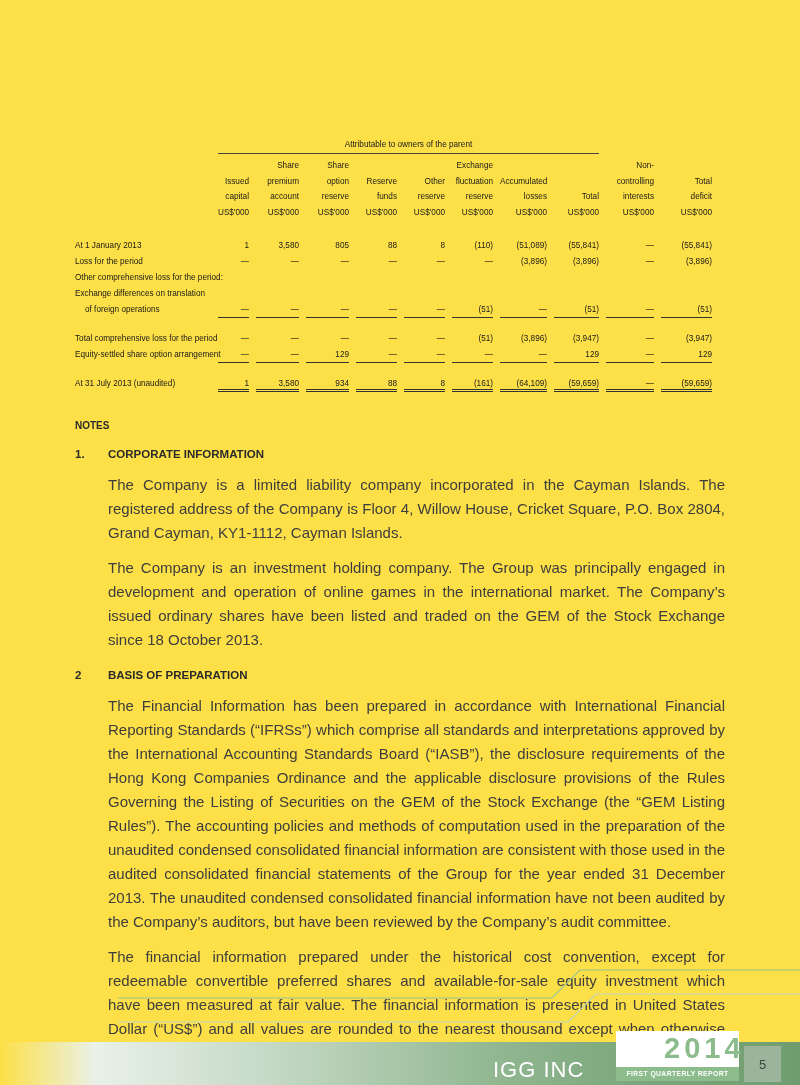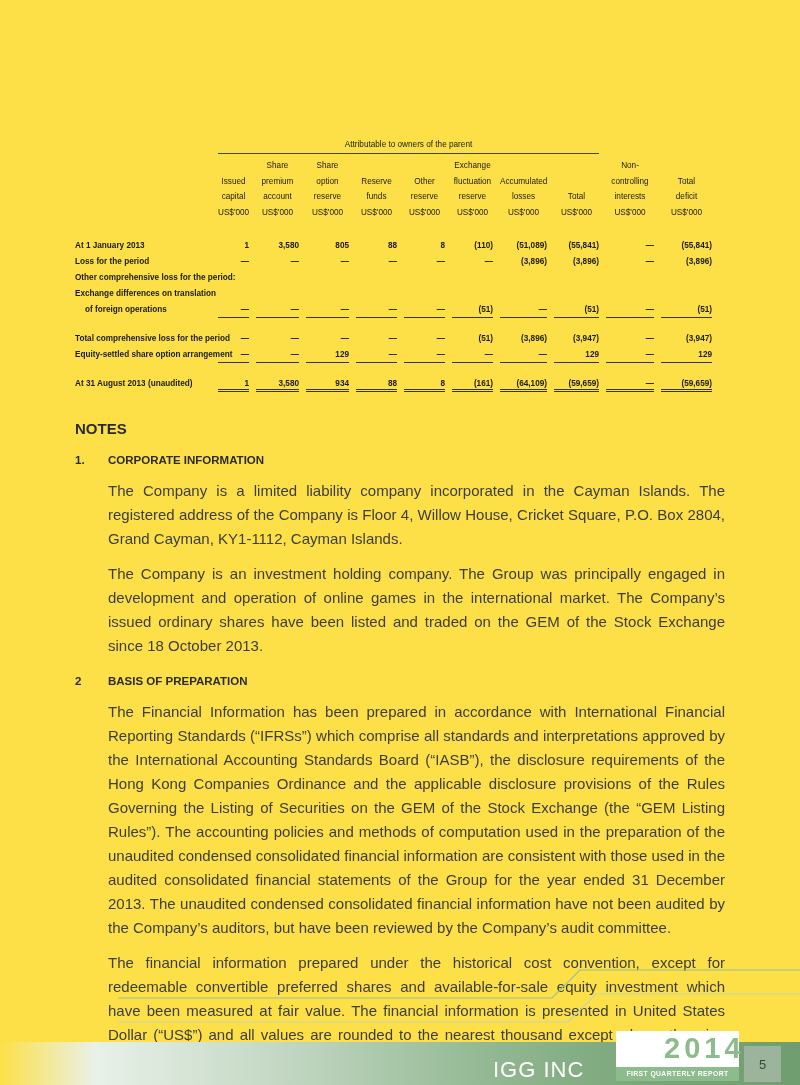--- a/index.html
+++ b/index.html
@@ -8,34 +8,34 @@
     position:relative; width:800px; height:1085px; margin:0 auto;
     background:#fde047; overflow:hidden;
     font-family:"Liberation Sans", sans-serif; color:#222;
   }
 
   
   .fin-table { position:absolute; left:75px; top:140px; width:637px; font-size:8.2px; color:#1a1a1a; }
   .spanner-row { display:grid; grid-template-columns:136px 388px auto; }
   .spanner { text-align:center; border-bottom:1px solid #444; padding-bottom:4px; margin-left:7px; }
   .thead { display:grid; grid-template-columns:136px 38px 50px 50px 48px 48px 48px 54px 52px 55px 58px; margin-top:4px; min-height:62px; }
-  .hcell { display:flex; flex-direction:column; justify-content:flex-end; text-align:center; line-height:15.5px; padding-left:7px; }
+  .hcell { display:flex; flex-direction:column; justify-content:flex-end; text-align:right; line-height:15.5px; padding-left:7px; }
   .tbody { margin-top:18px; }
-  .trow { display:grid; grid-template-columns:136px 38px 50px 50px 48px 48px 48px 54px 52px 55px 58px; line-height:16px;font-weight:bold; }
+  .trow { display:grid; grid-template-columns:136px 38px 50px 50px 48px 48px 48px 54px 52px 55px 58px; line-height:16px; }
   .trow.gap { margin-top:13px; }
   .tlabel { white-space:nowrap; overflow:visible; }
   .tlabel.indent { padding-left:10px; }
   .num { padding-left:7px; }
   .num .in { text-align:right; height:16px; }
   .rule-single .in { border-bottom:1px solid #333; }
   .rule-double .in { border-bottom:3px double #333; }
 
   
   .notes { position:absolute; left:75px; top:420px; width:650px; color:#3d3d3d; }
-  .notes-title { font-size:15px; font-weight:bold; color:#2a2a2a; }
+  .notes-title { font-size:10px; font-weight:bold; color:#2a2a2a; }
   .section { margin-top:17px; }
   .sec-head { display:flex; font-size:11.5px; font-weight:bold; color:#2a2a2a; }
   .sec-num { width:33px; flex-shrink:0; }
   .sec-body { margin-left:33px; margin-top:13px; }
   .para { font-size:15px; line-height:24px; text-align:justify; margin-top:11px; }
   .para:first-child { margin-top:0; }
 
   
   .deco { position:absolute; left:0; top:935px; width:800px; height:110px; }
 
@@ -351,21 +351,21 @@
             <div class="in">129</div>
           </div>
           <div class="num rule-single">
             <div class="in">—</div>
           </div>
           <div class="num rule-single">
             <div class="in">129</div>
           </div>
         </div>
         <div class="trow gap">
-          <div class="tlabel">At 31 August 2013 (unaudited)</div>
+          <div class="tlabel">At 31 July 2013 (unaudited)</div>
           <div class="num rule-double">
             <div class="in">1</div>
           </div>
           <div class="num rule-double">
             <div class="in">3,580</div>
           </div>
           <div class="num rule-double">
             <div class="in">934</div>
           </div>
           <div class="num rule-double">

